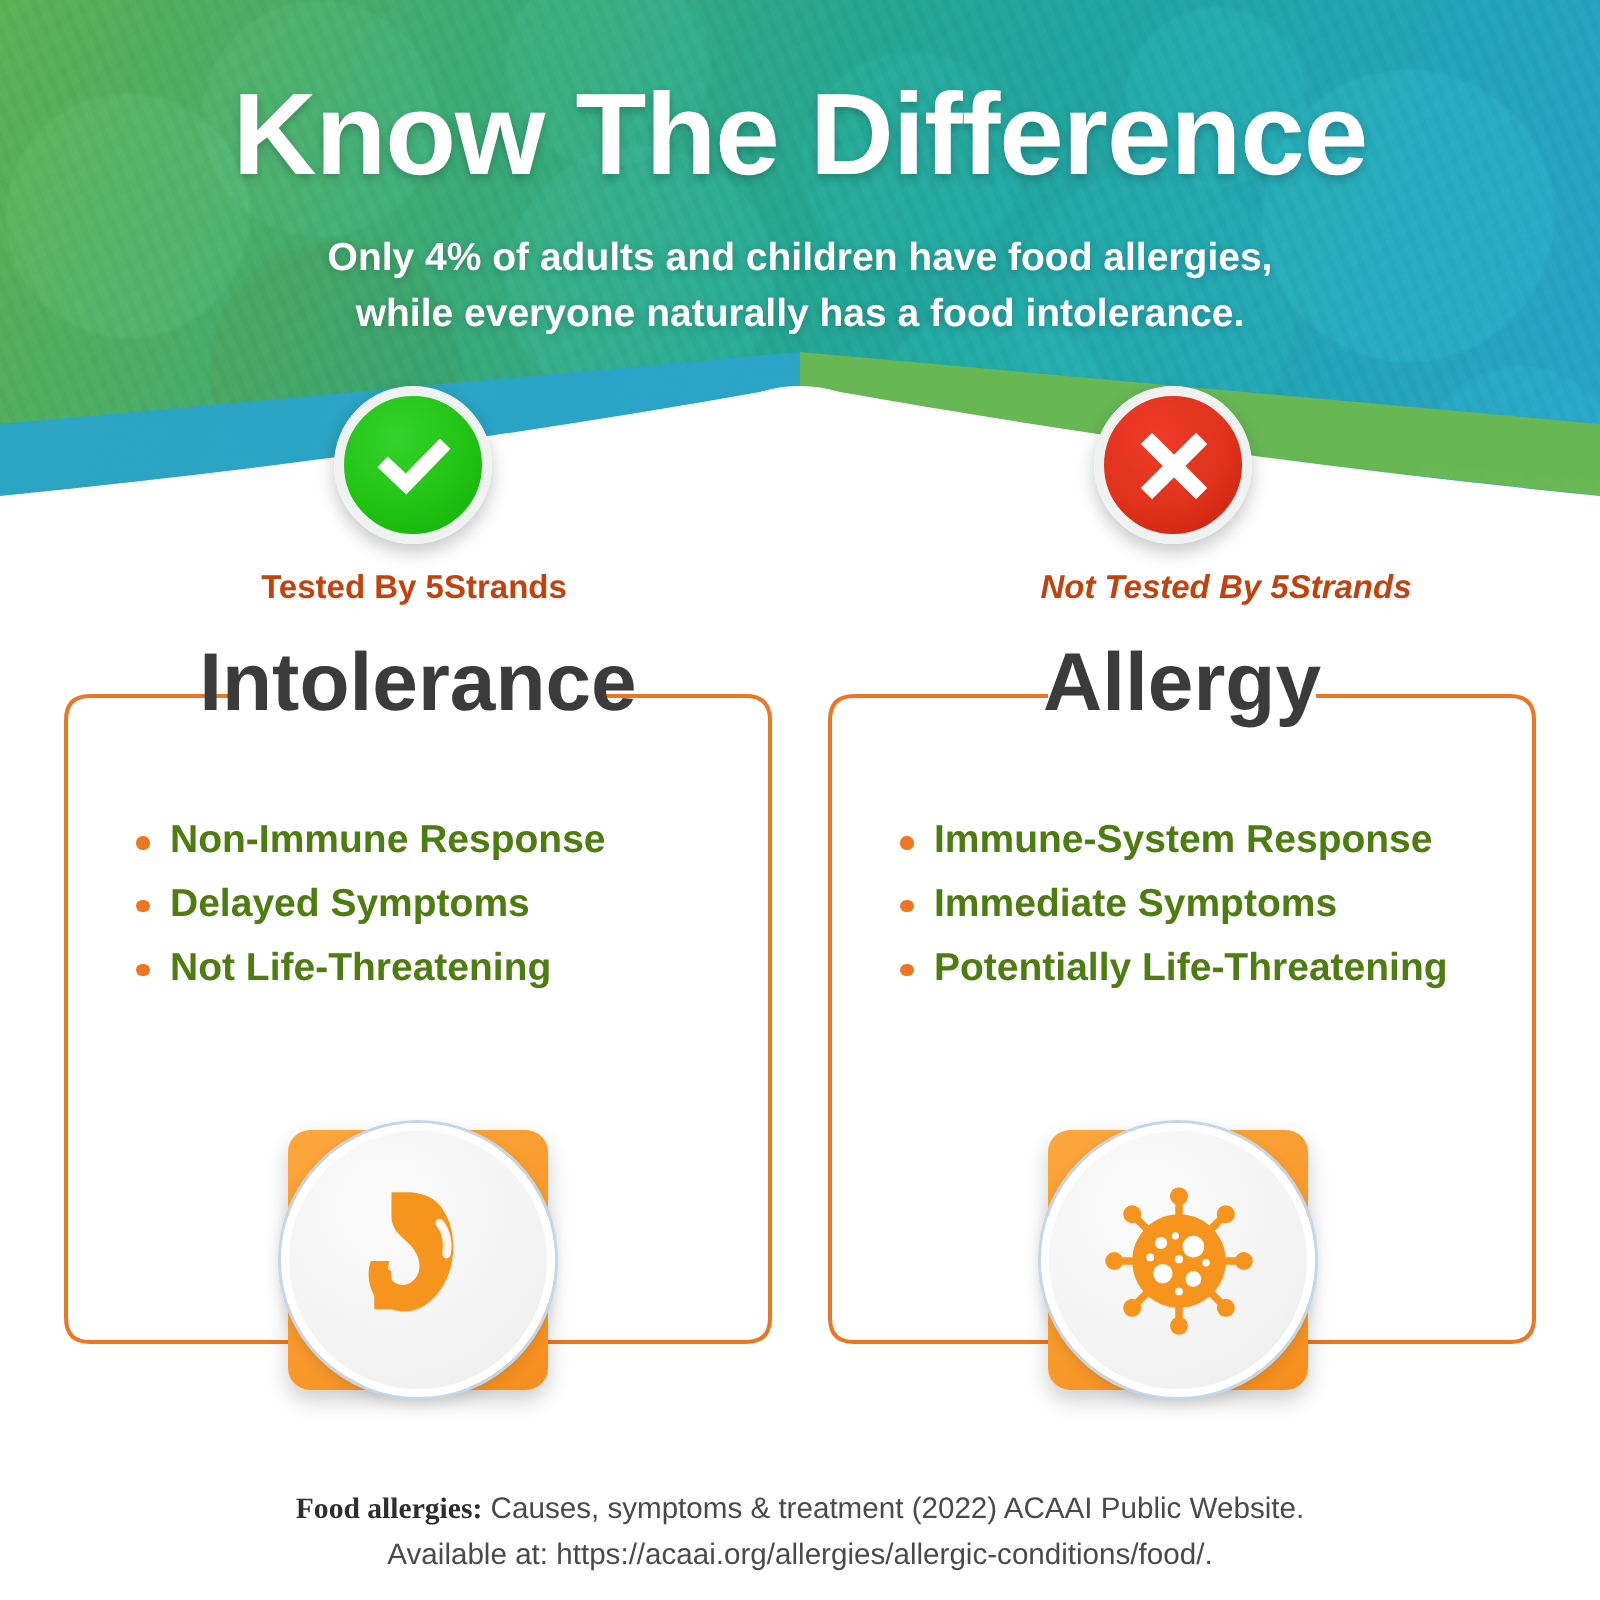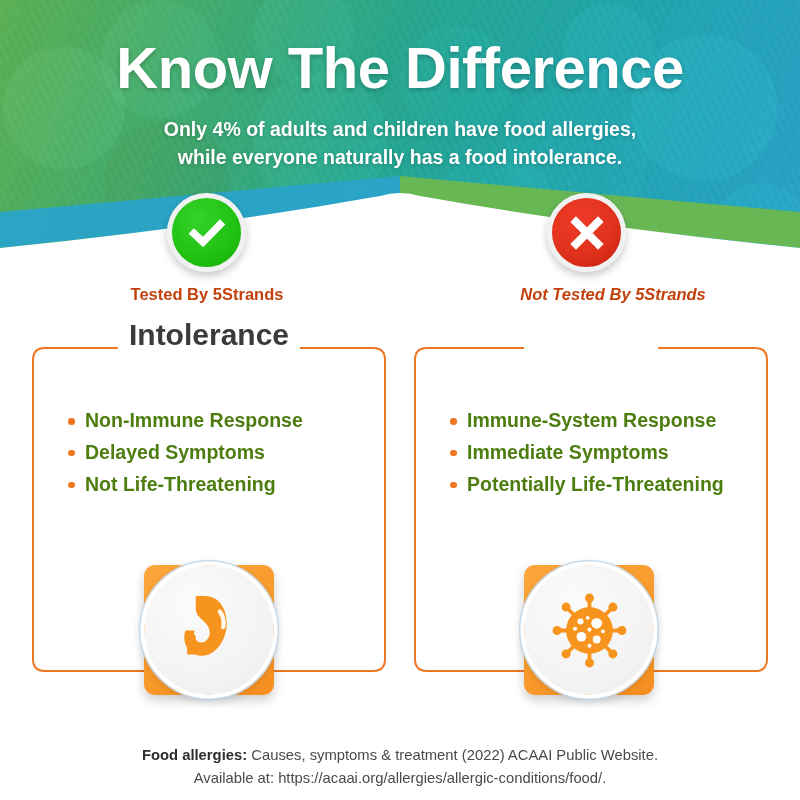--- a/index.html
+++ b/index.html
@@ -115,21 +115,21 @@
   .card.left  { left:32px;  width:354px; }
   .card.right { left:414px; width:354px; }
 
   .card-frame {
     position:absolute; inset:0;
     pointer-events:none;
   }
   .card-title {
     position:absolute; top:-29px; left:0; width:100%;
     text-align:center;
-    font-size:30px; font-weight:bold; color:#3b3b3b;
+    font-size:41px; font-weight:bold; color:#3b3b3b;
     z-index:3;
   }
 
   .bullets {
     position:absolute; top:58px; left:0; width:100%;
     padding-left:36px;
     list-style:none;
   }
   .bullets li {
     position:relative;
@@ -165,21 +165,21 @@
     box-shadow:0 0 0 1.5px #c3d7e8, 0 3px 8px rgba(0,0,0,.13);
     display:flex; align-items:center; justify-content:center;
   }
 
   
   .footer {
     position:absolute; left:0; top:744px; width:800px;
     text-align:center;
     font-size:14.8px; color:#4a4a4a; line-height:1.56;
   }
-  .footer b { color:#2e2e2e; font-weight:bold; }
+  .footer b { color:#2e2e2e; font-weight:bold;font-family:Liberation Serif, serif; }
 </style>
 </head>
 <body>
 
 <div id="infographic">
 
   <div class="header-banner">
     <div class="bg-photo"></div>
     <div class="bg-texture"></div>
     <div class="bg-tint"></div>
@@ -225,20 +225,21 @@
       <li>Non-Immune Response</li>
       <li>Delayed Symptoms</li>
       <li>Not Life-Threatening</li>
     </ul>
   </div>
 
   <div class="card right">
     <svg class="card-frame" viewBox="0 0 354 325" preserveAspectRatio="none">
       <path d="M110 1 L13 1 Q1 1 1 13 L1 312 Q1 324 13 324 L341 324 Q353 324 353 312 L353 13 Q353 1 341 1 L244 1" fill="none" stroke="#ee7623" stroke-width="2" vector-effect="non-scaling-stroke"></path>
     </svg>
+    <div class="card-title">Allergy</div>
     <ul class="bullets">
       <li>Immune-System Response</li>
       <li>Immediate Symptoms</li>
       <li>Potentially Life-Threatening</li>
     </ul>
   </div>
 
   <div class="icon-tile left">
     <div class="icon-disc">
       <svg width="86" height="86" viewBox="0 0 100 100">

